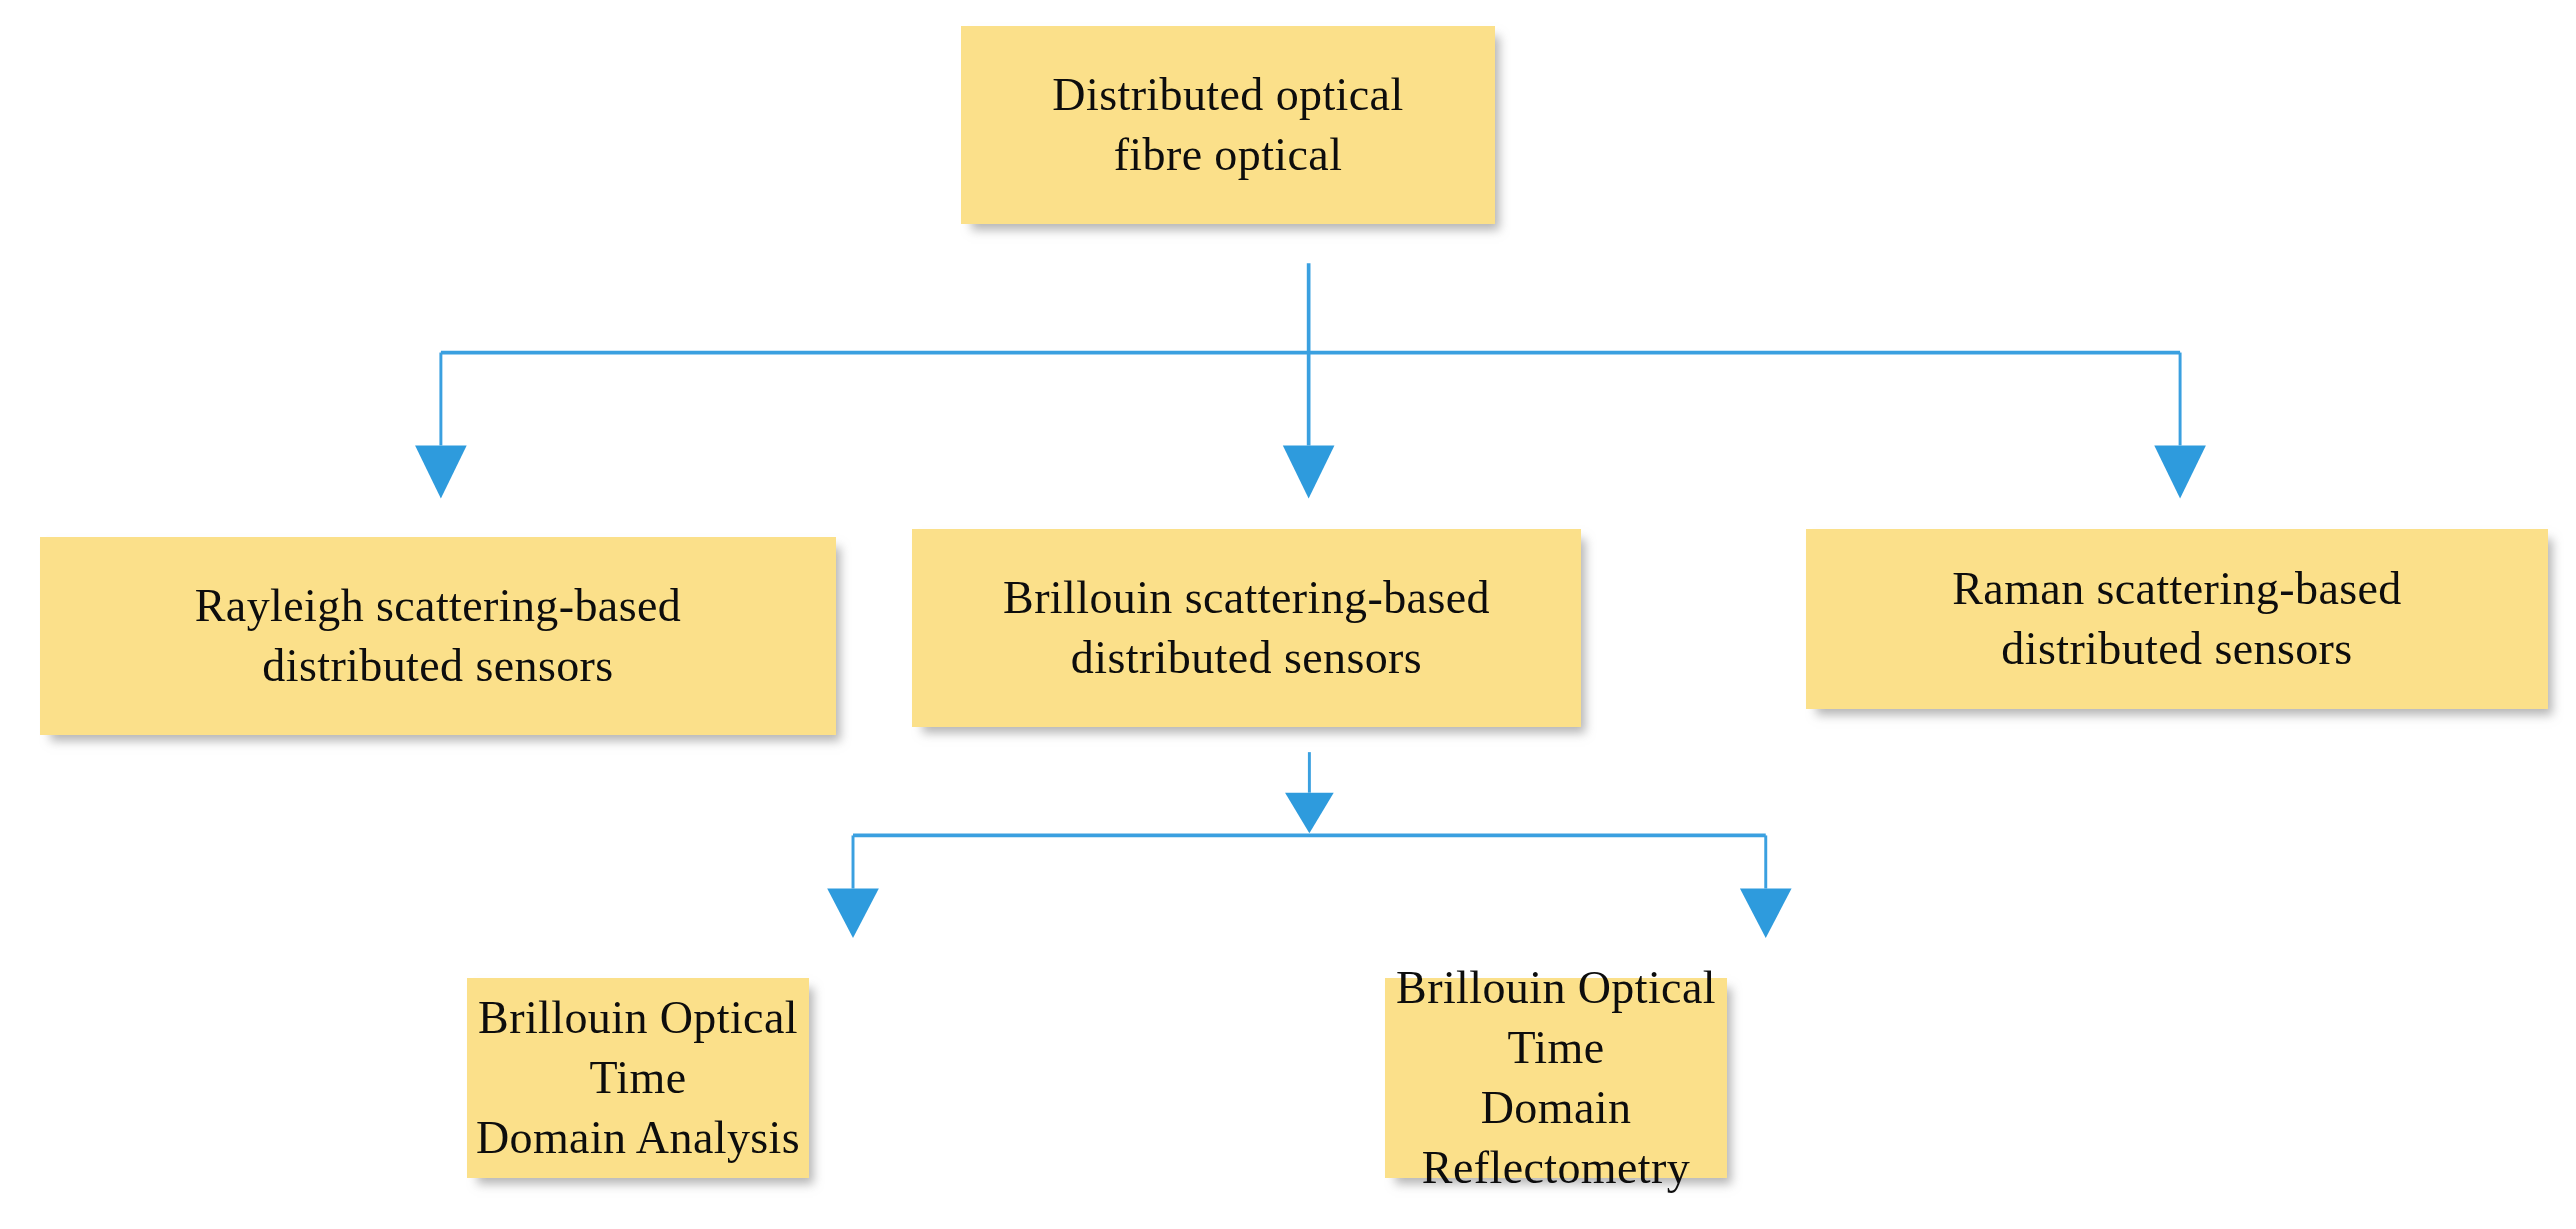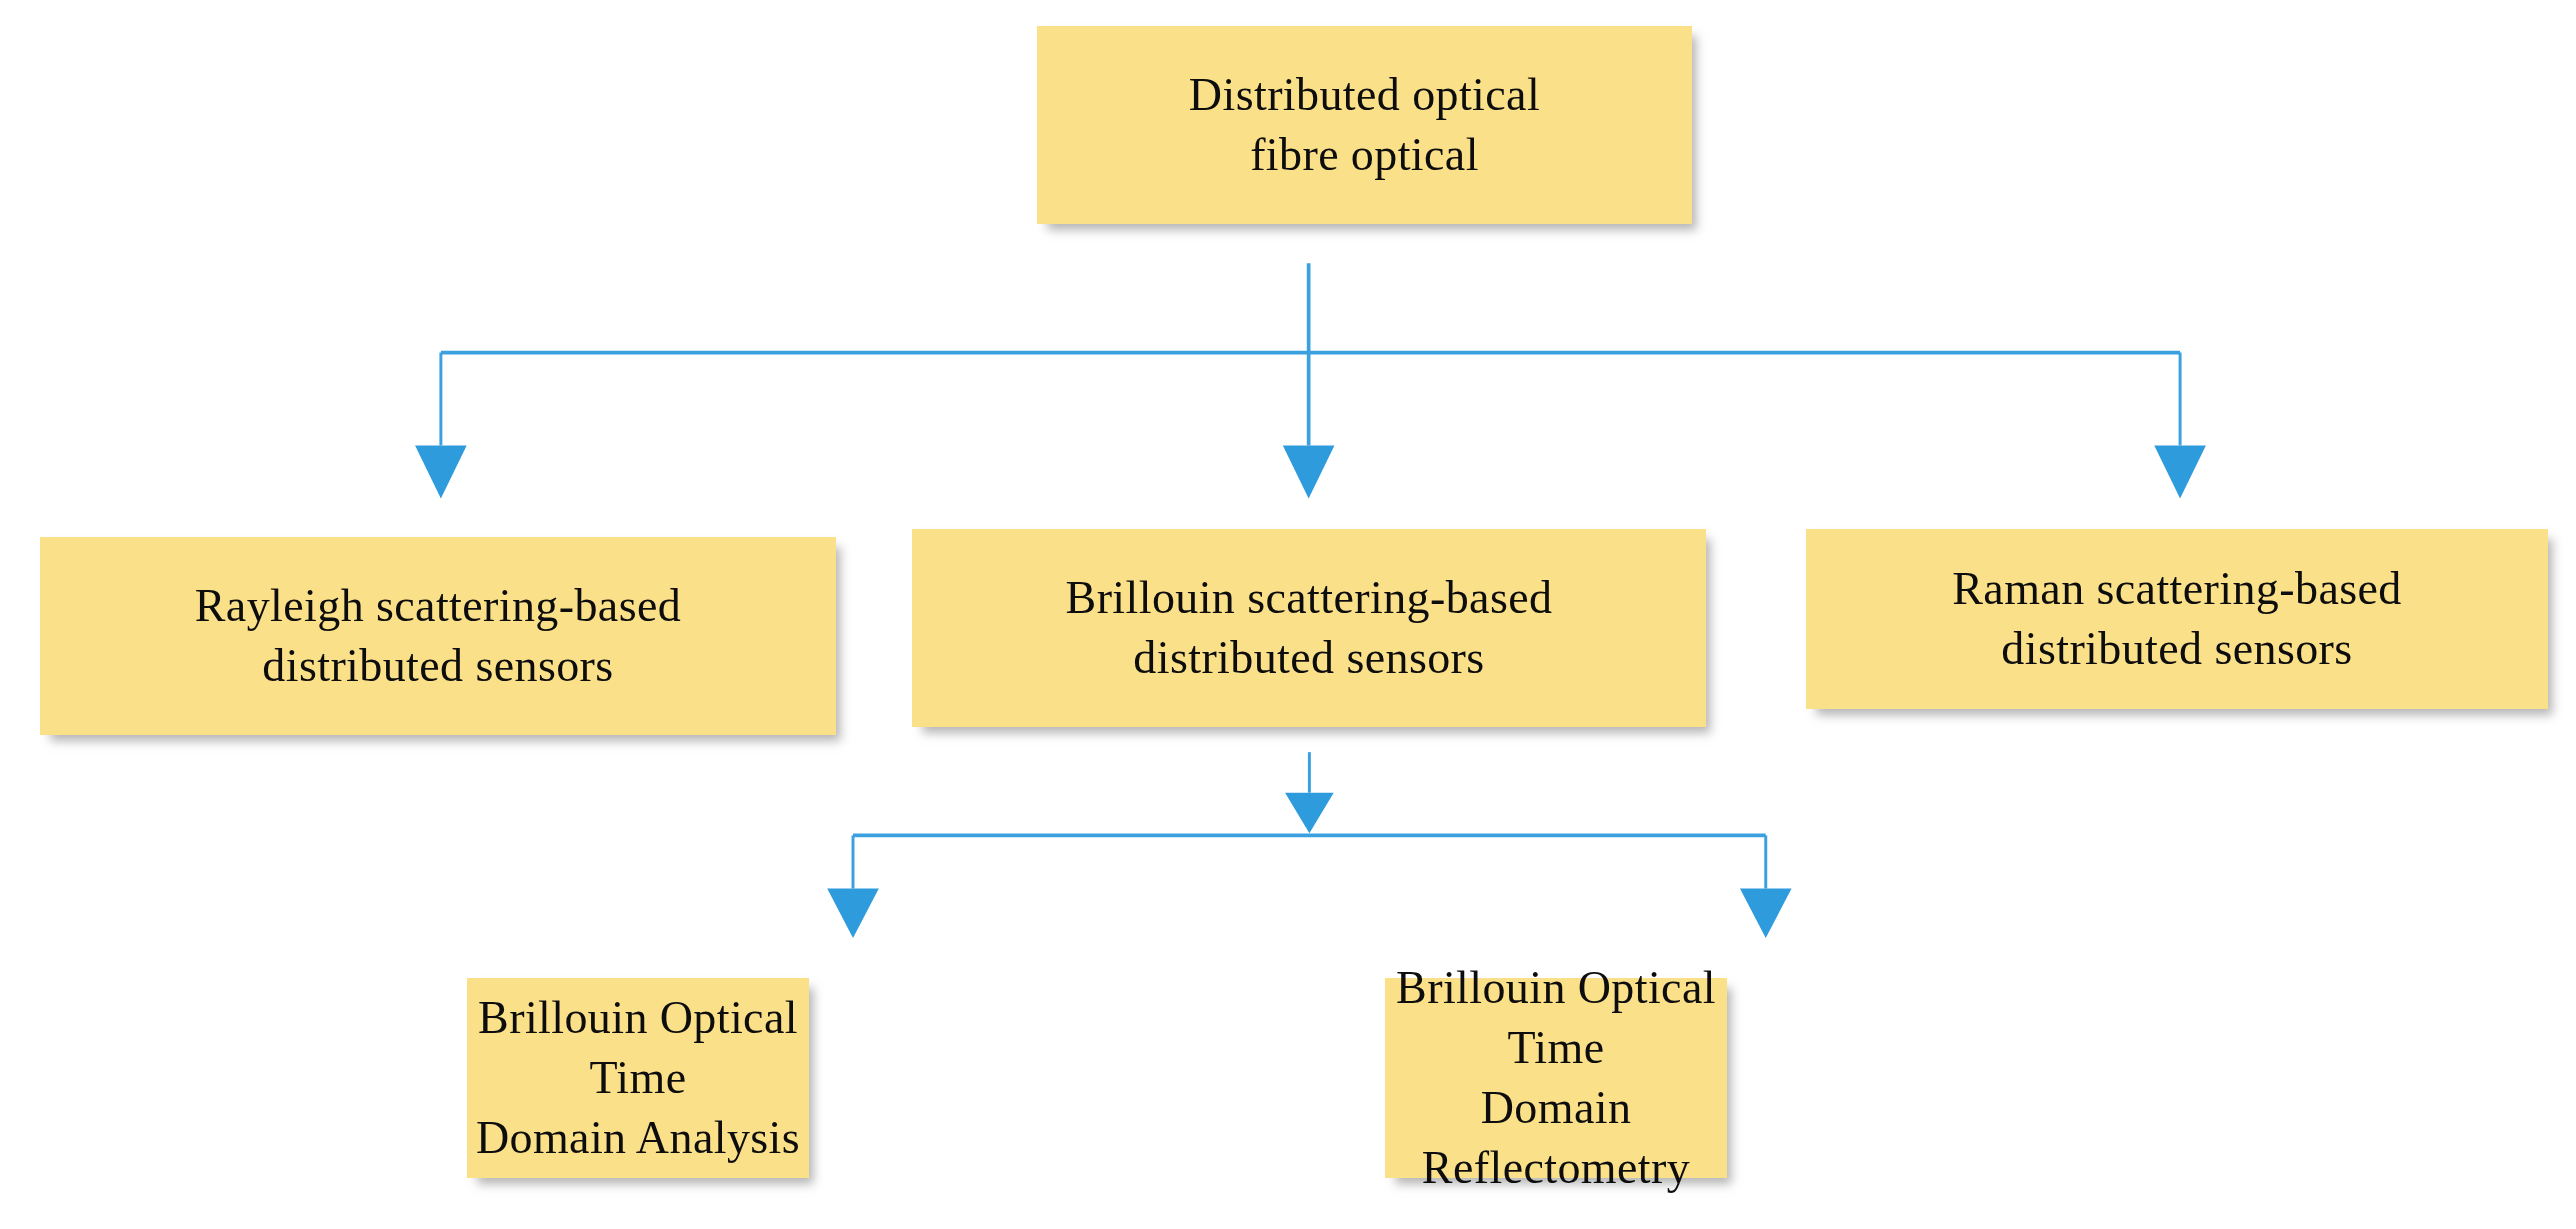--- a/index.html
+++ b/index.html
@@ -31,32 +31,32 @@
   }
   .node .label {
     display: block;
     width: 100%;
     padding: 0 7.4px;
     box-sizing: border-box;
   }
 
   
   #node-root {
-    left: 1037px; top: 26px;
-    width: 655px; height: 198px;
+    left: 961px; top: 26px;
+    width: 534px; height: 198px;
     font-size: 46px;
   }
   #node-rayleigh {
     left: 40px; top: 537px;
     width: 796px; height: 198px;
     font-size: 46px;
   }
   #node-brillouin {
     left: 912px; top: 529px;
-    width: 794px; height: 198px;
+    width: 669px; height: 198px;
     font-size: 46px;
   }
   #node-raman {
     left: 1806px; top: 529px;
     width: 742px; height: 180px;
     font-size: 46px;
   }
   #node-botda {
     left: 467px; top: 978px;
     width: 342px; height: 200px;

